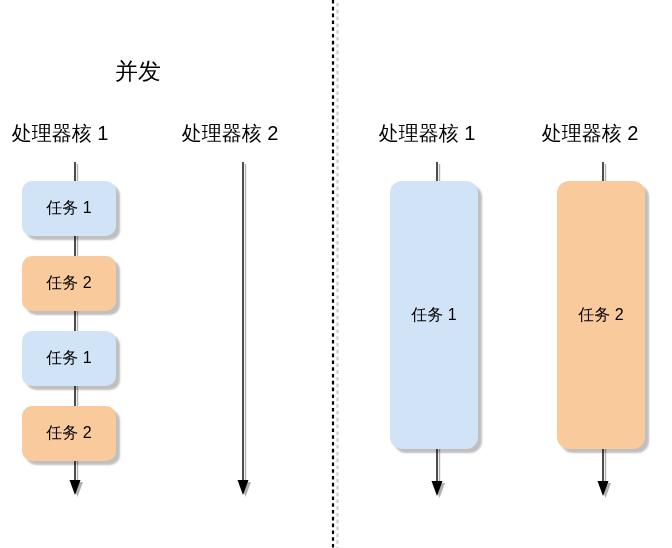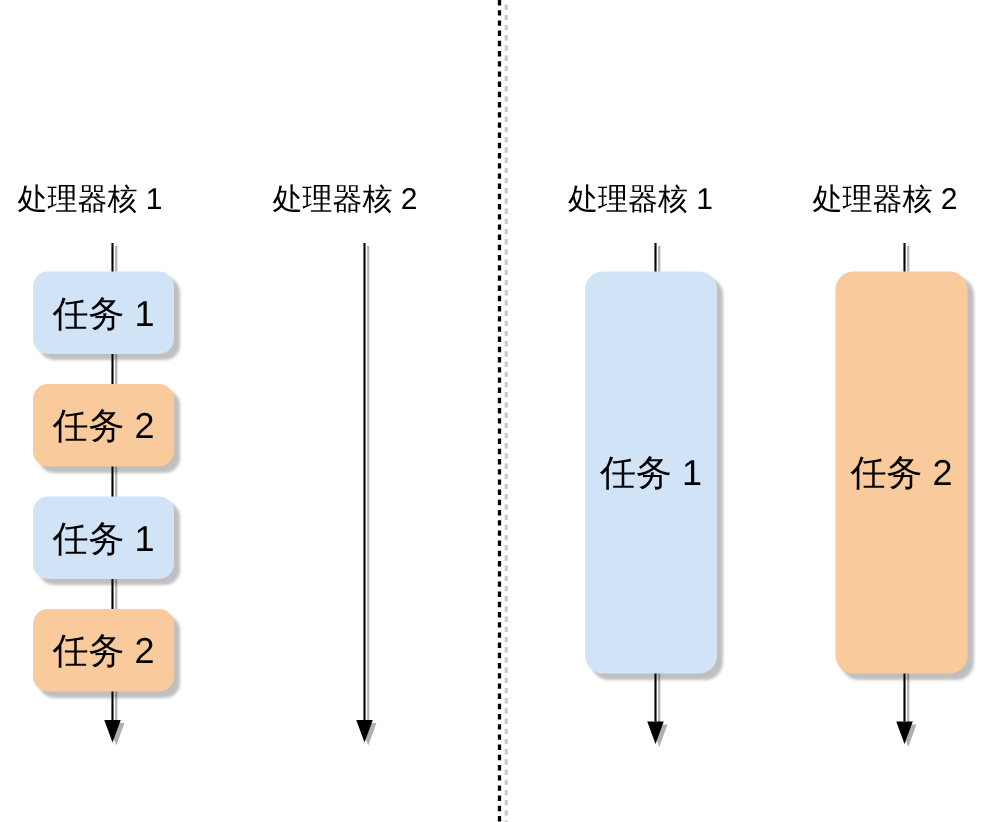--- a/index.html
+++ b/index.html
@@ -39,21 +39,21 @@
     line-height: 24px;
     z-index: 1;
     white-space: nowrap;
   }
   .task {
     position: absolute;
     z-index: 2;
     display: flex;
     align-items: center;
     justify-content: center;
-    font-size: 24px;
+    font-size: 16px;
     border-radius: 10px;
     box-shadow: 4px 4px 2px rgba(0, 0, 0, 0.25);
     white-space: nowrap;
   }
   .task.tall { border-radius: 12px; }
   .task[data-color="blue"]   { background: var(--task-blue,   #d0e3f7); }
   .task[data-color="orange"] { background: var(--task-orange, #f9cb9c); }
 
   
   .ln  { stroke: var(--line-black, #000000); stroke-width: 1.4; }
@@ -97,20 +97,21 @@
     </g>
 
     <g>
       <line class="lns" x1="605.5" y1="164" x2="605.5" y2="483"></line>
       <polygon class="hds" points="600,483 611,483 605.5,498"></polygon>
       <line class="ln" x1="603" y1="162" x2="603" y2="481"></line>
       <polygon class="hd" points="597.5,481 608.5,481 603,496"></polygon>
     </g>
   </svg>
 
+  <div class="panel-title" style="left:58px;">并发</div>
 
   <div class="col-label" style="left:-20px;">处理器核 1</div>
   <div class="col-label" style="left:150px;">处理器核 2</div>
   <div class="col-label" style="left:347px;">处理器核 1</div>
   <div class="col-label" style="left:510px;">处理器核 2</div>
 
   <div class="task" style="left:22px; top:181px; width:94px; height:55px;" data-color="blue">任务 1</div>
   <div class="task" style="left:22px; top:256px; width:94px; height:55px;" data-color="orange">任务 2</div>
   <div class="task" style="left:22px; top:331px; width:94px; height:55px;" data-color="blue">任务 1</div>
   <div class="task" style="left:22px; top:406px; width:94px; height:55px;" data-color="orange">任务 2</div>

